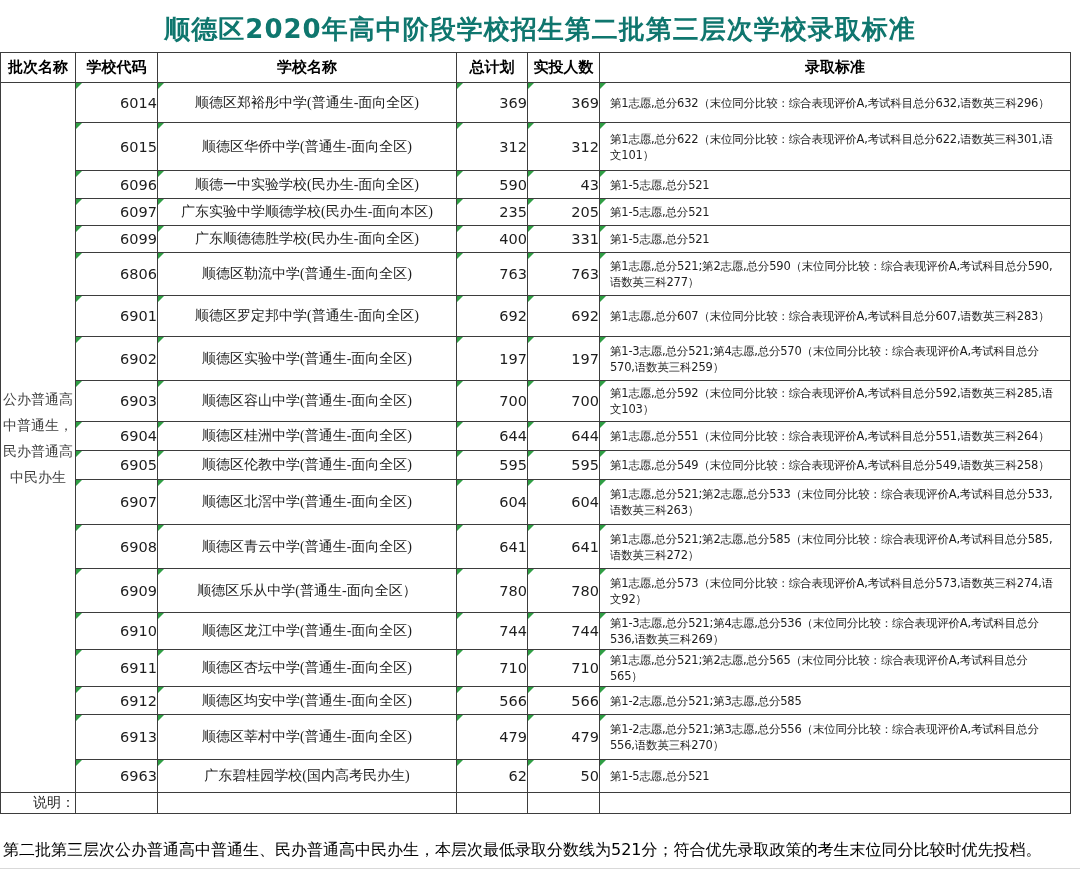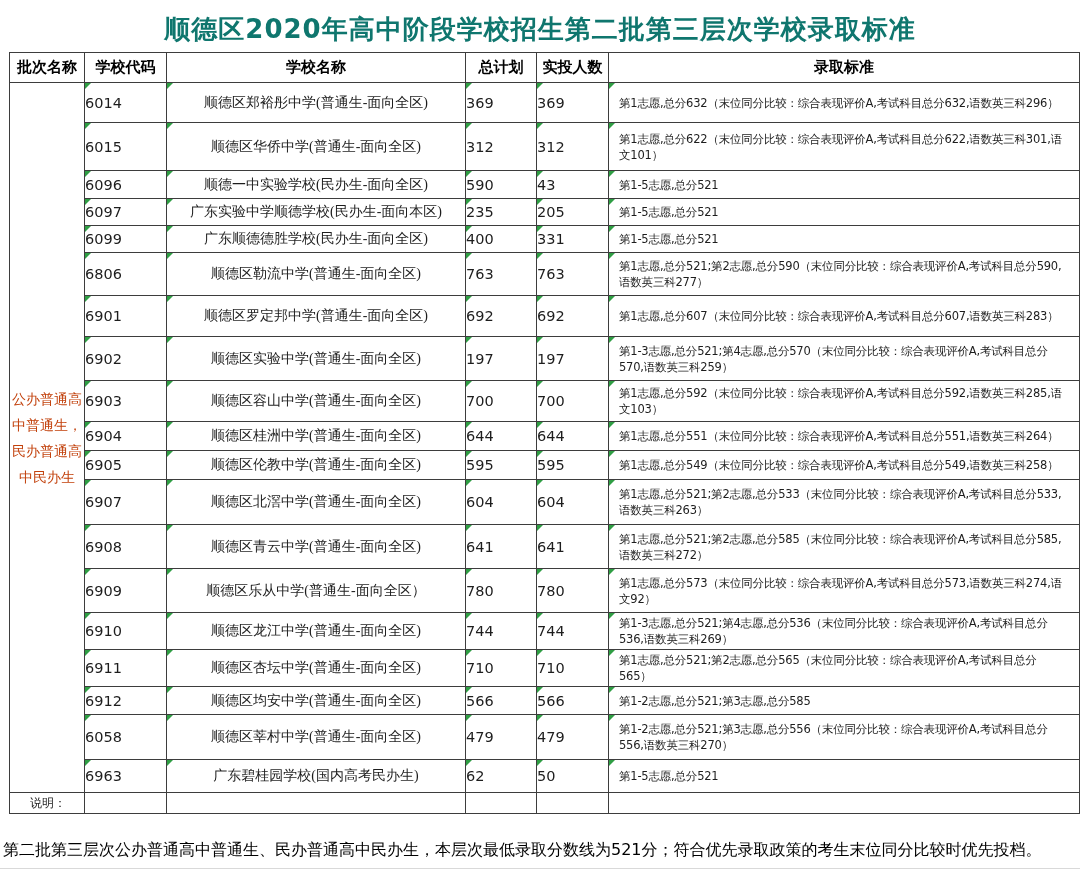--- a/index.html
+++ b/index.html
@@ -6,50 +6,50 @@
   body{
     width:1080px;height:874px;background:#ffffff;color:#1d1d1d;
     font-family:"DejaVu Sans","Liberation Sans",sans-serif;
     position:relative;overflow:hidden;
   }
   .title{
     text-align:center;font-size:26px;font-weight:bold;
     padding:15px 0 9px 0;line-height:28px;letter-spacing:1px;color:#0f766e;
   }
   table.grid{
-    border-collapse:collapse;table-layout:fixed;width:1070px;margin-left:9px;
+    border-collapse:collapse;table-layout:fixed;width:1070px;margin-left:0;
     border:1px solid #2e2e2e;
   }
   .grid th,.grid td{
     border:1px solid #3d3d3d;vertical-align:middle;position:relative;
     overflow:hidden;padding:0;
   }
   .grid th{font-size:15px;font-weight:bold;height:29px;text-align:center;color:#000;}
   td.batch-cell{
-    text-align:center;font-size:14px;line-height:26px;padding:0;color:#c2410c;
-  }
-  td.code-cell,td.plan-cell,td.actual-cell{text-align:left;font-size:14.5px;}
+    text-align:center;font-size:14px;line-height:26px;padding:0;color:#404040;
+  }
+  td.code-cell,td.plan-cell,td.actual-cell{text-align:right;font-size:14.5px;}
   td.name-cell{text-align:center;font-size:14px;padding:0 2px;font-family:Liberation Serif, serif;}
   td.standard-cell{
     font-size:11.5px;letter-spacing:-0.2px;line-height:16px;
     text-align:left;padding:2px 10px;
   }
   
   td.gc::before{
     content:"";position:absolute;top:0;left:0;width:0;height:0;
     border-top:6px solid #2f9e44;border-right:6px solid transparent;
   }
   
   tr.r0{height:40px}tr.r1{height:48px}tr.r2{height:28px}tr.r3{height:27px}
   tr.r4{height:27px}tr.r5{height:43px}tr.r6{height:41px}tr.r7{height:44px}
   tr.r8{height:41px}tr.r9{height:29px}tr.r10{height:29px}tr.r11{height:45px}
   tr.r12{height:44px}tr.r13{height:44px}tr.r14{height:31px}tr.r15{height:29px}
   tr.r16{height:28px}tr.r17{height:45px}tr.r18{height:33px}
   tr.note-row{height:21px}
-  td.note-label{font-size:12px;text-align:center;padding-left:2px;font-family:Liberation Mono, monospace;}
+  td.note-label{font-size:14px;text-align:right;padding-left:2px;font-family:Liberation Mono, monospace;}
   .footer{
     margin:26px 0 0 3px;font-size:16px;line-height:20px;color:#000000;
     width:1060px;
   }
   .bottom-line{
     position:absolute;left:0;top:868px;width:1080px;
     border-top:1px solid #d9d9d9;height:0;
   }
 </style>
 </head>
@@ -191,21 +191,21 @@
         <td class="standard-cell gc">第1志愿,总分521;第2志愿,总分565（末位同分比较：综合表现评价A,考试科目总分565）</td>
       </tr>
       <tr class="r16">
         <td class="code-cell gc">6912</td>
         <td class="name-cell gc">顺德区均安中学(普通生-面向全区)</td>
         <td class="plan-cell gc">566</td>
         <td class="actual-cell gc">566</td>
         <td class="standard-cell gc">第1-2志愿,总分521;第3志愿,总分585</td>
       </tr>
       <tr class="r17">
-        <td class="code-cell gc">6058</td>
+        <td class="code-cell gc">6913</td>
         <td class="name-cell gc">顺德区莘村中学(普通生-面向全区)</td>
         <td class="plan-cell gc">479</td>
         <td class="actual-cell gc">479</td>
         <td class="standard-cell gc">第1-2志愿,总分521;第3志愿,总分556（末位同分比较：综合表现评价A,考试科目总分556,语数英三科270）</td>
       </tr>
       <tr class="r18">
         <td class="code-cell gc">6963</td>
         <td class="name-cell gc">广东碧桂园学校(国内高考民办生)</td>
         <td class="plan-cell gc">62</td>
         <td class="actual-cell gc">50</td>

